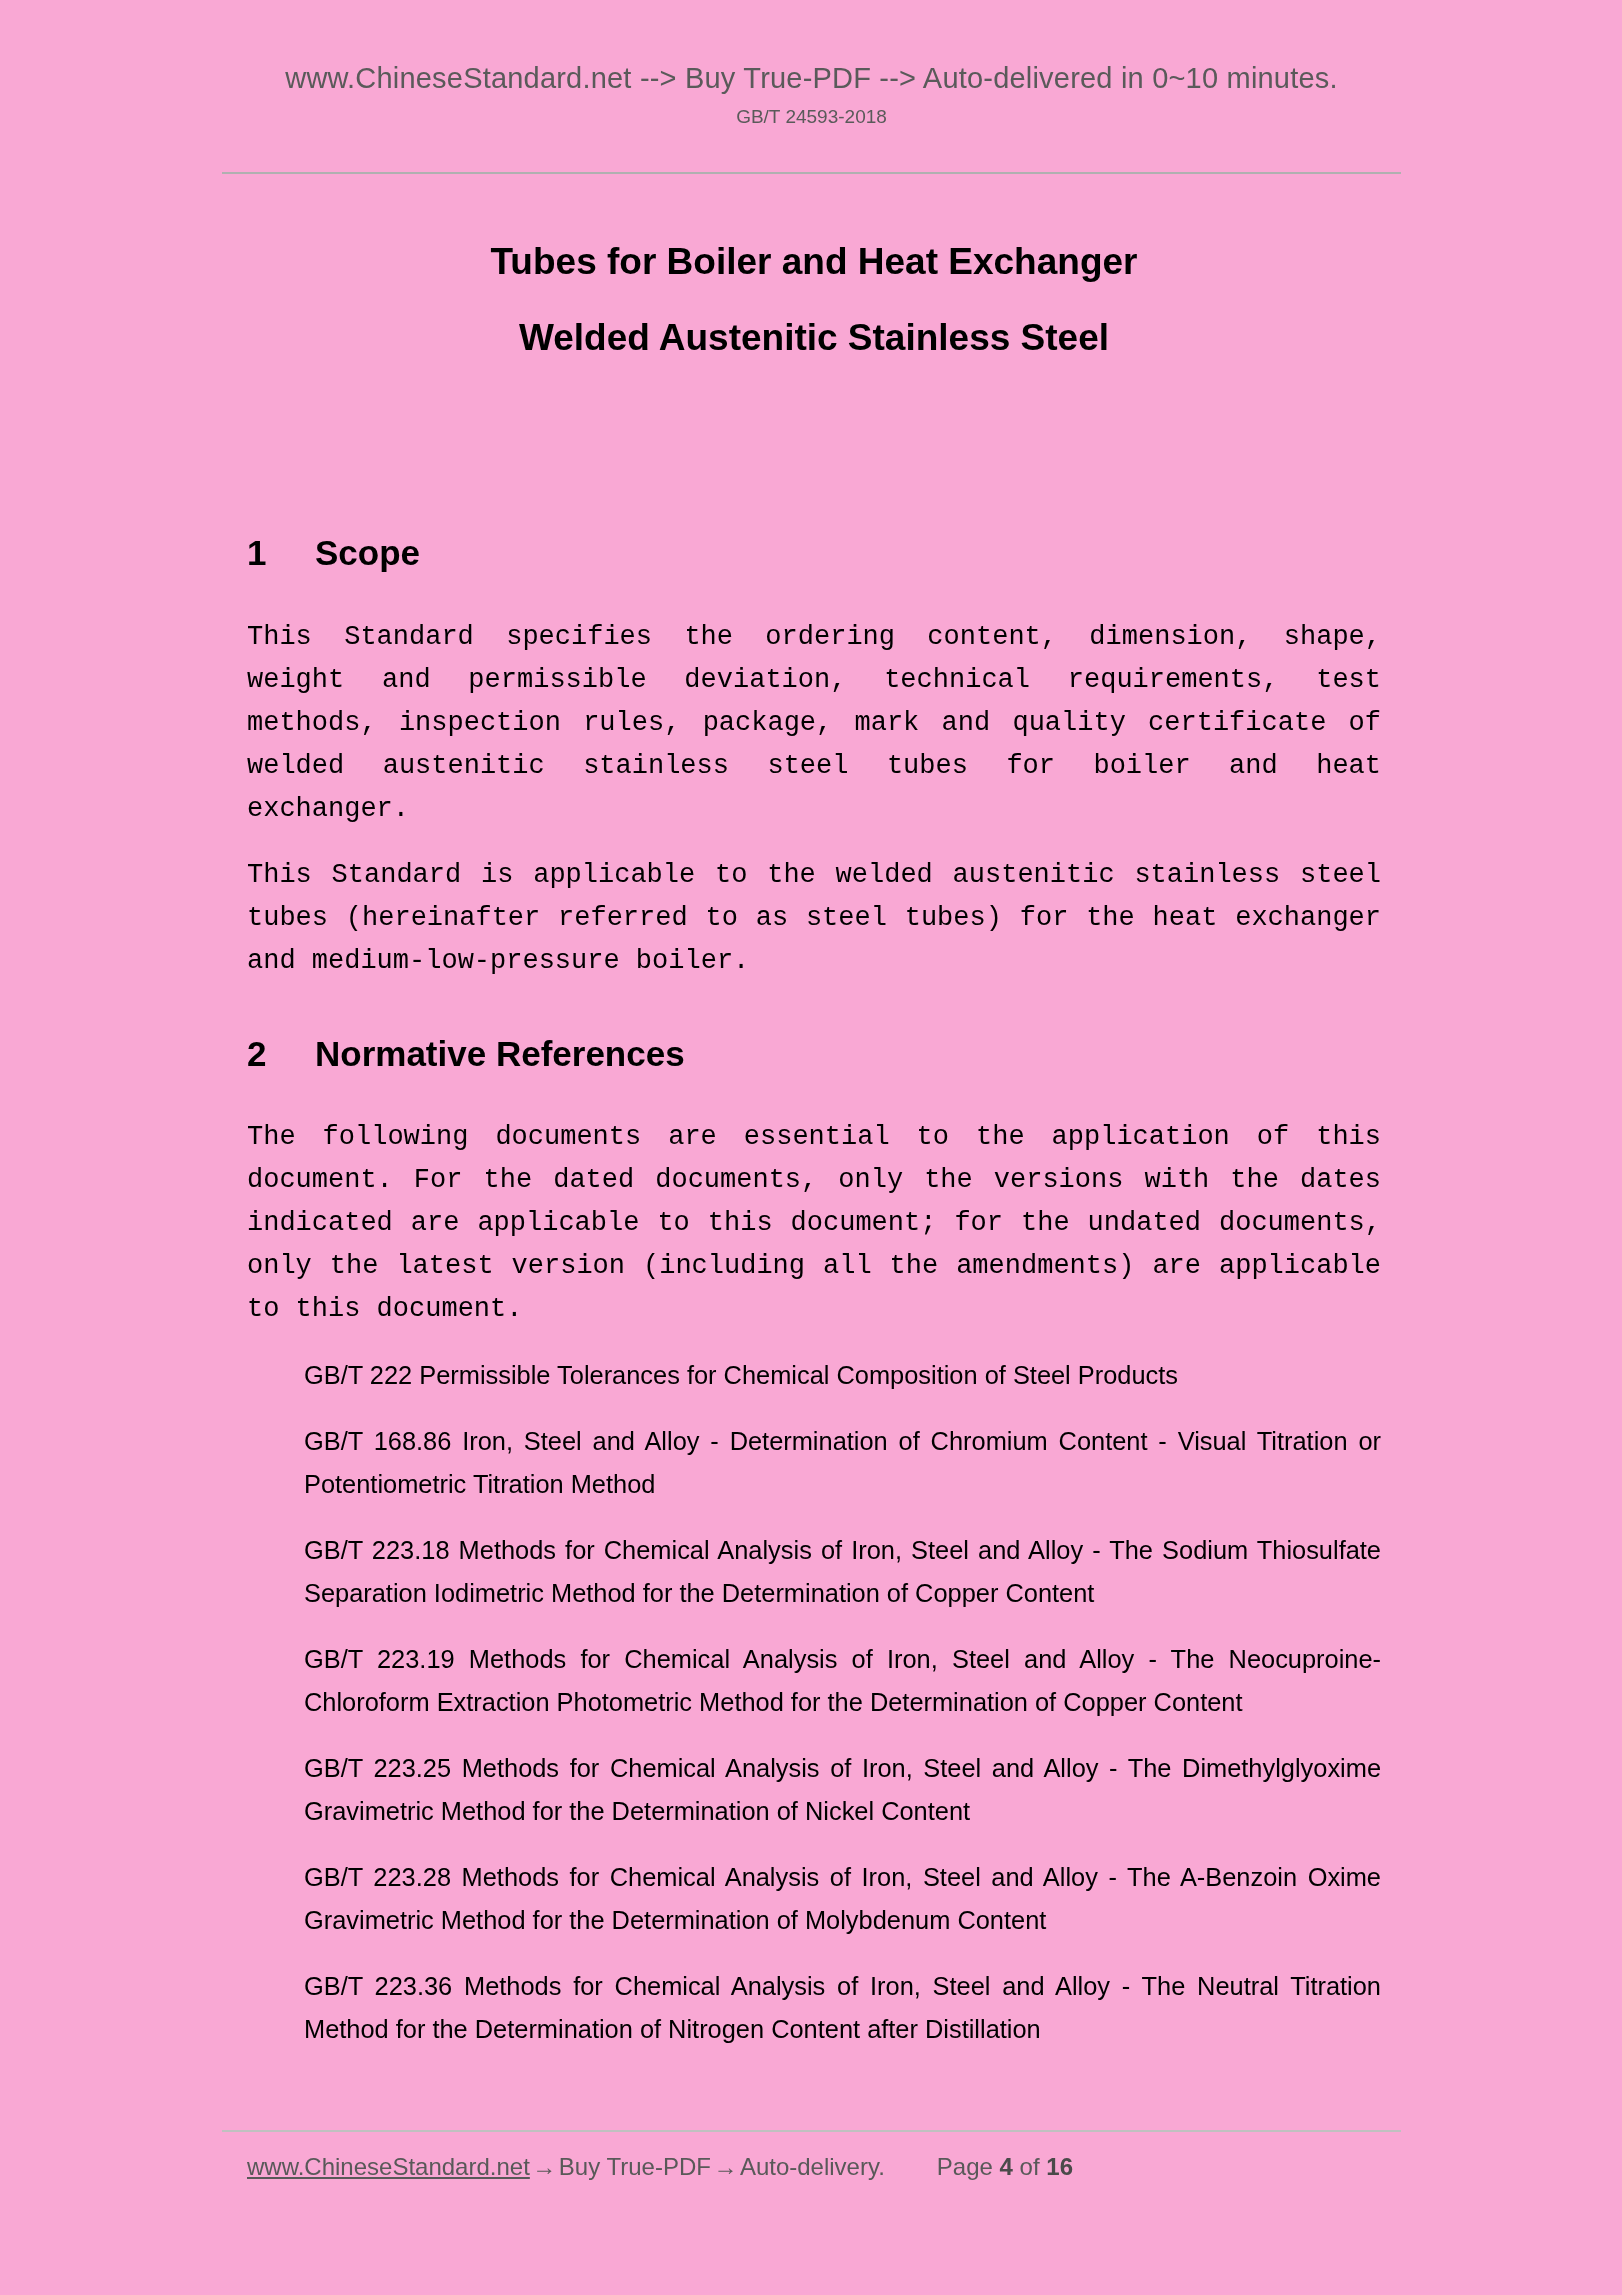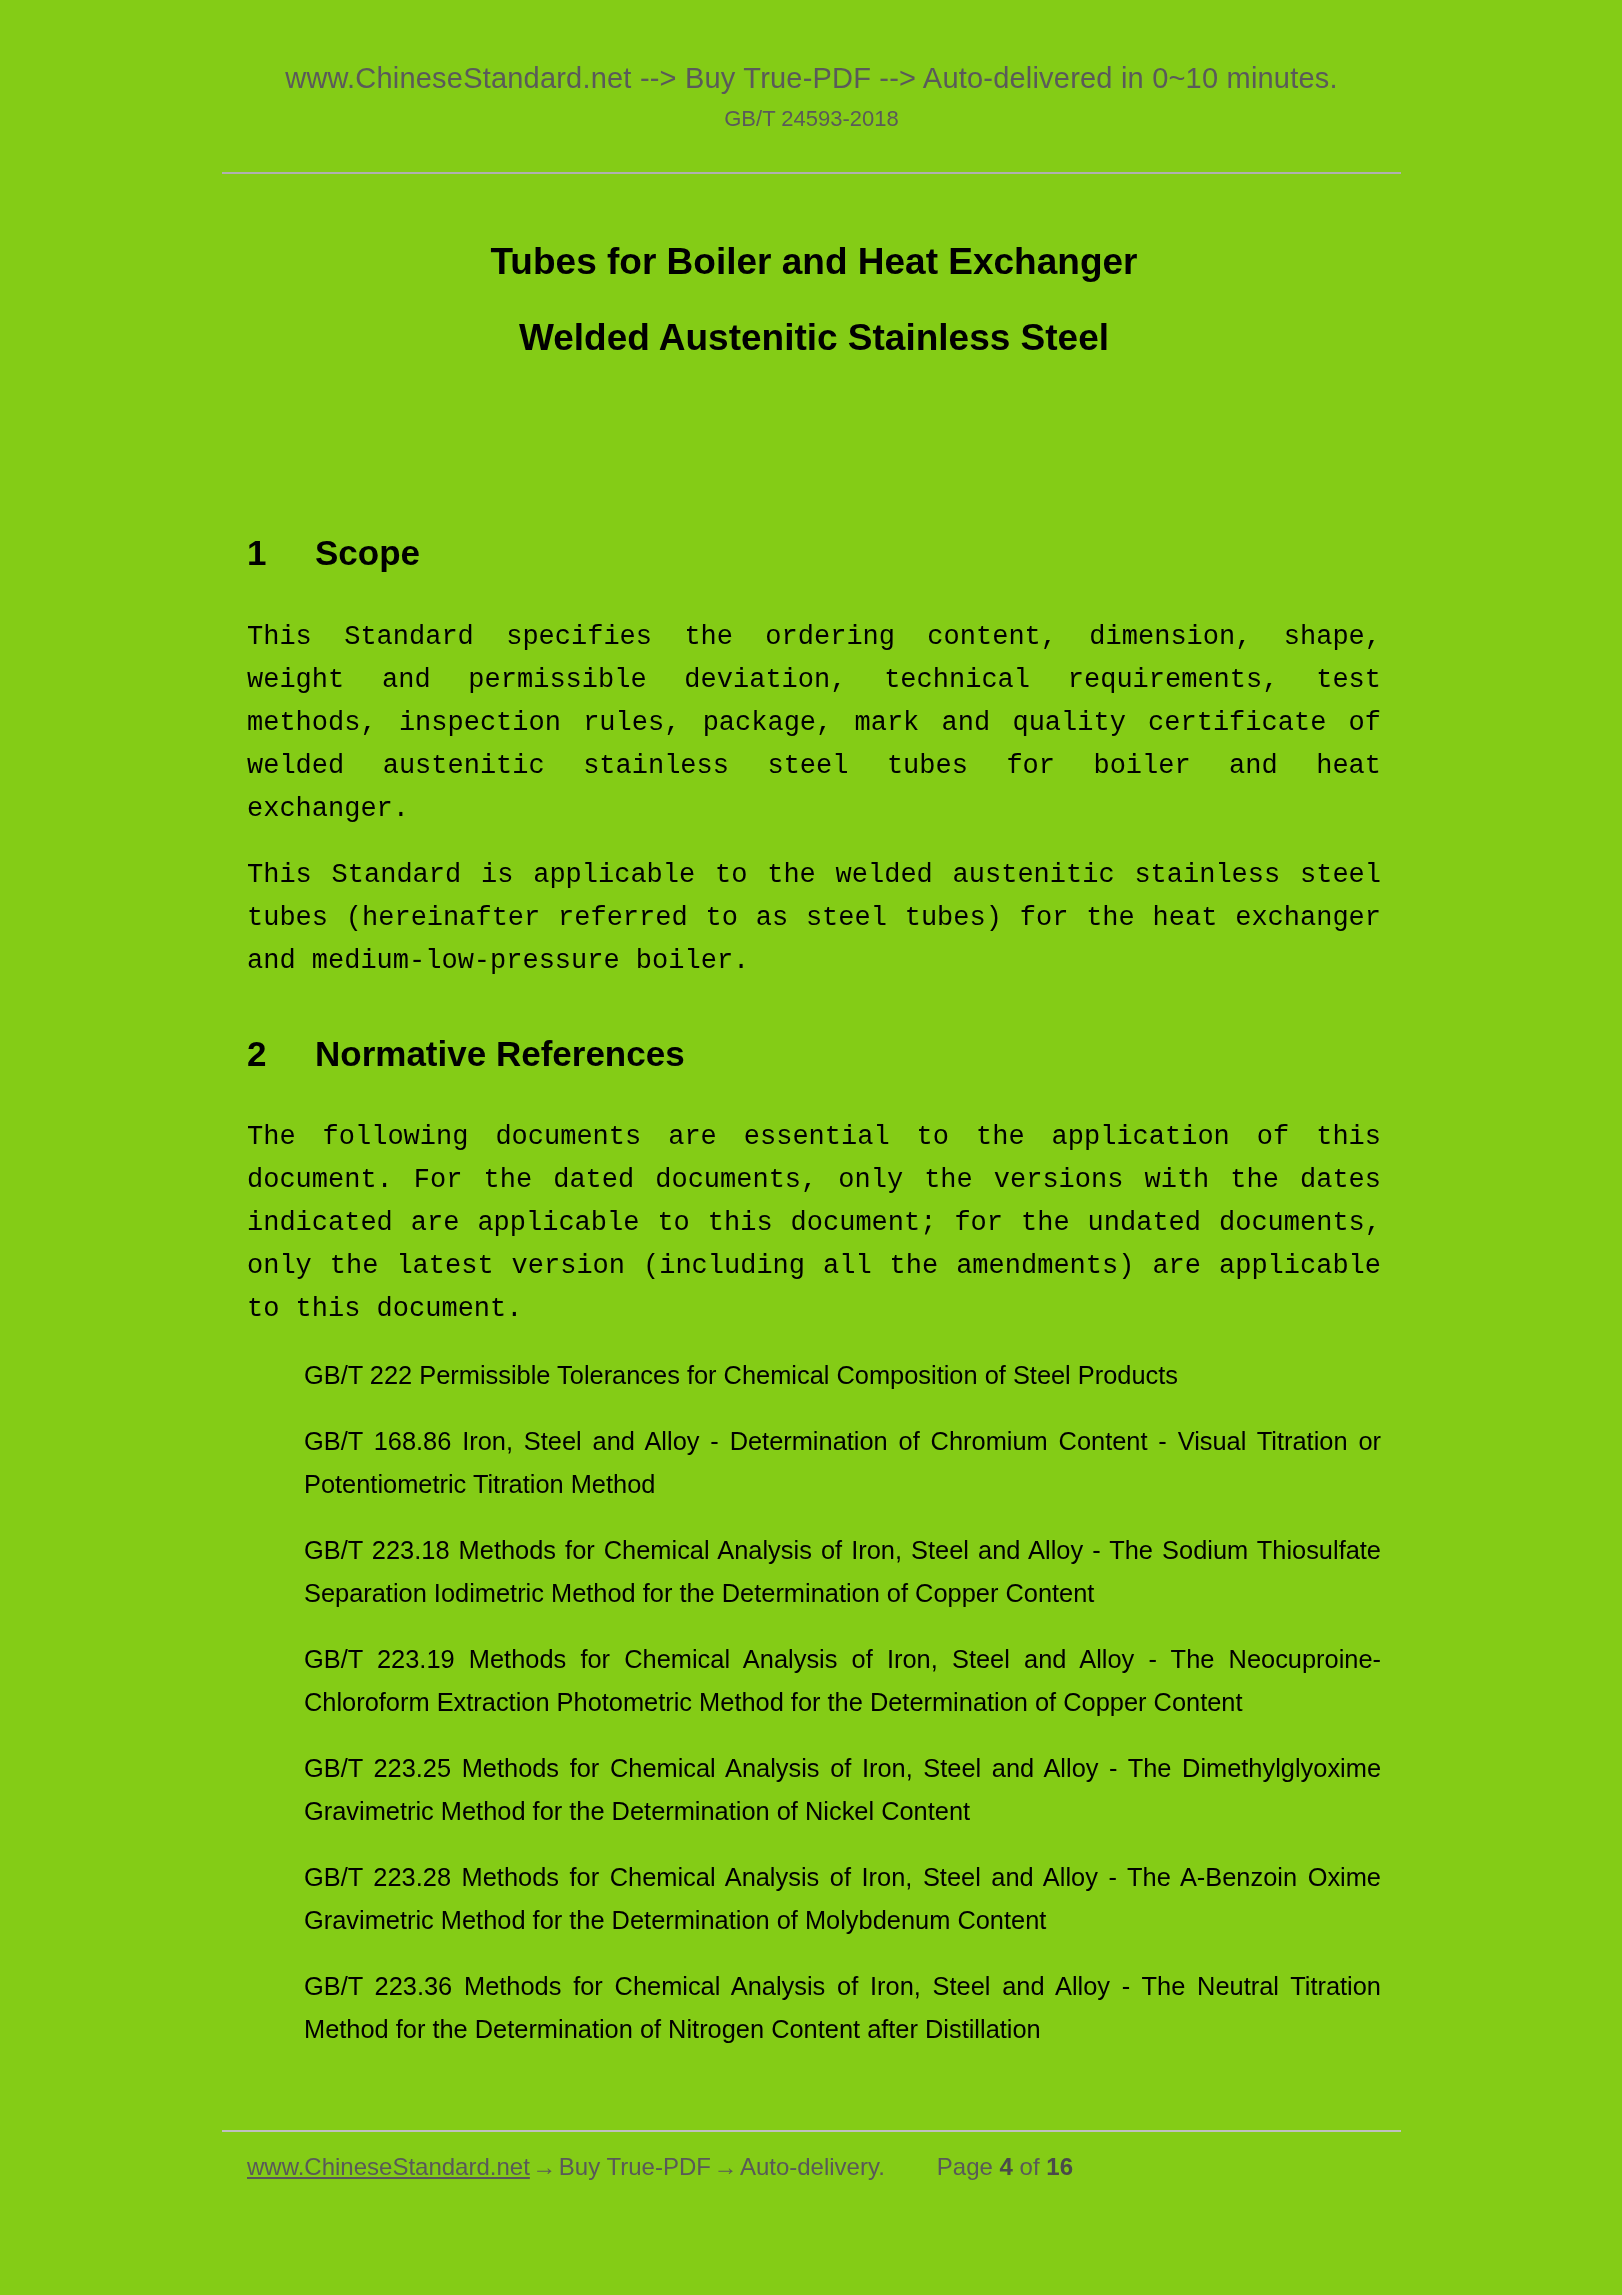--- a/index.html
+++ b/index.html
@@ -8,42 +8,42 @@
     background: #ffffff;
   }
   body {
     font-family: "Liberation Sans", sans-serif;
     color: #000000;
   }
   .page {
     position: relative;
     width: 1623px;
     height: 2295px;
-    background: #84cc16;
+    background: #f9a8d4;
     box-sizing: border-box;
     overflow: hidden;
   }
 
   
   .page-header {
     position: absolute;
     top: 60px;
     left: 0;
     width: 100%;
     text-align: center;
   }
   .header-line1 {
     font-size: 29px;
     color: #5a5a5a;
     letter-spacing: 0.2px;
     line-height: 1.25;
     white-space: nowrap;
   }
   .header-line2 {
-    font-size: 22px;
+    font-size: 19px;
     color: #5a5a5a;
     margin-top: 8.3px;
     line-height: 1.25;
   }
   .header-rule {
     position: absolute;
     top: 172px;
     left: 222px;
     width: 1179px;
     height: 1.7px;

